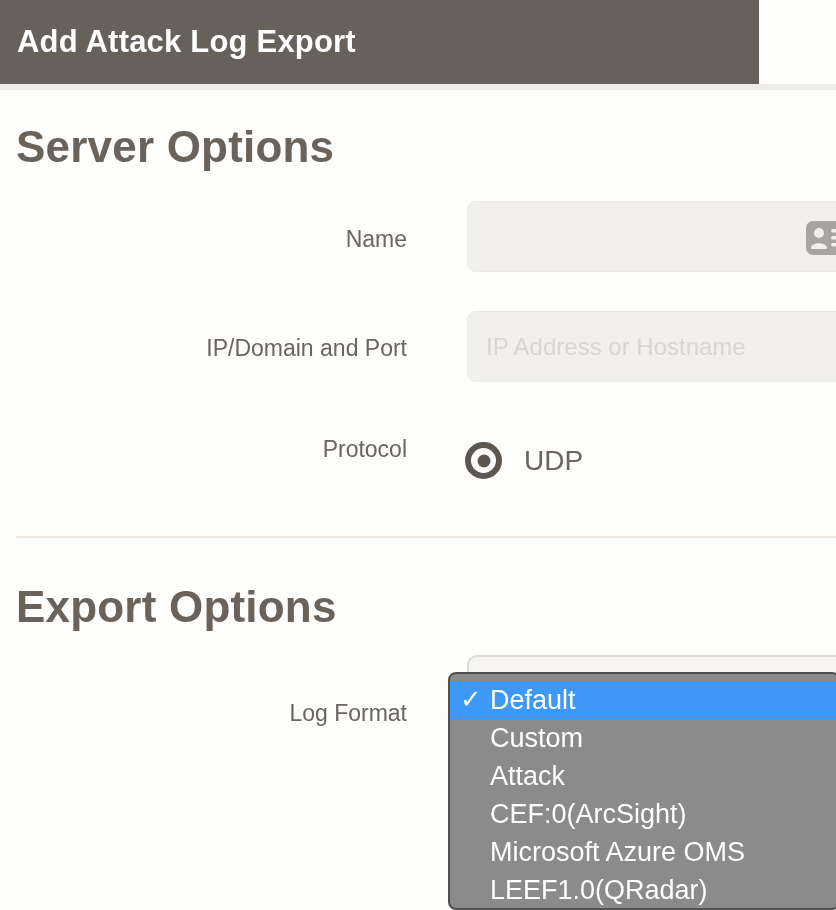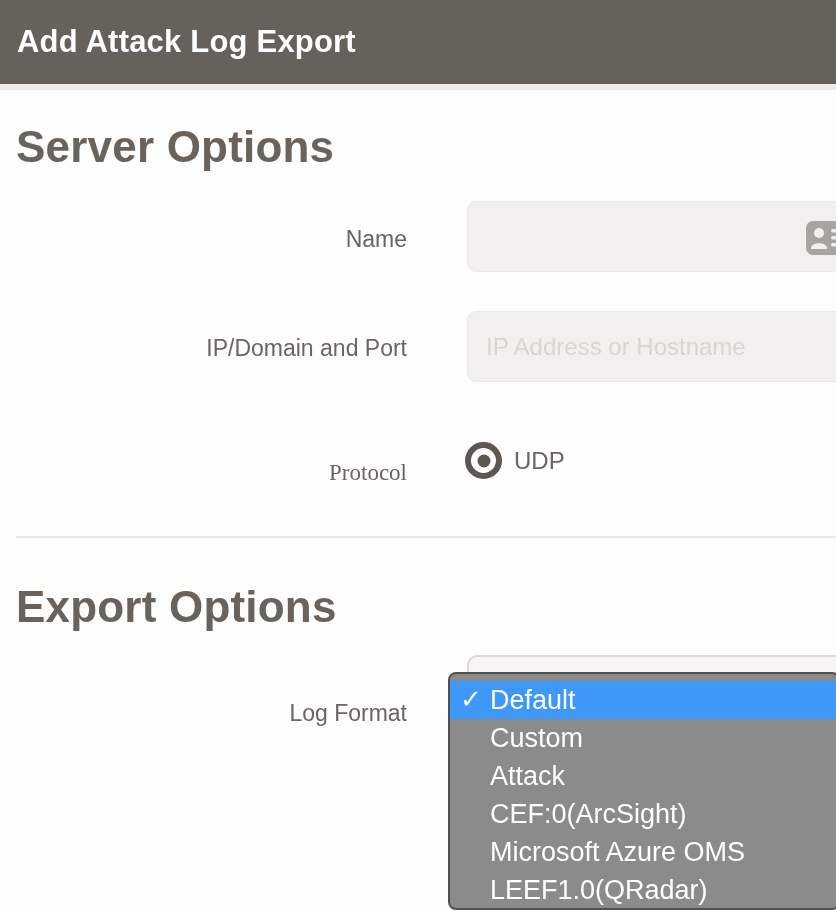--- a/index.html
+++ b/index.html
@@ -7,21 +7,21 @@
   #screen {
     position: relative;
     width: 836px;
     height: 910px;
     overflow: hidden;
     background: #fdfdfb;
     font-family: "Liberation Sans", sans-serif;
   }
   
   .titlebar {
-    position: absolute; top: 0; left: 0; width: 836px; height: 84px;
+    position: absolute; top: 0; left: 0; width: 759px; height: 84px;
     background: #66615B;
     display: flex; align-items: center;
   }
   .titlebar .title {
     margin-left: 17px;
     color: #ffffff; font-size: 31px; font-weight: 600; letter-spacing: .2px;
   }
   .titlebar-strip {
     position: absolute; top: 84px; left: 0; width: 836px; height: 6px;
     background: #EDECE9;
@@ -58,21 +58,21 @@
     width: 37px; height: 37px; border-radius: 50%;
     border: 6px solid #C7C4BF; background: #ffffff; position: relative;
     flex: 0 0 auto;
   }
   .radio.selected { border-color: #5D5751; }
   .radio.selected::after {
     content: ""; position: absolute; top: 50%; left: 50%;
     width: 13px; height: 13px; border-radius: 50%;
     background: #5D5751; transform: translate(-50%, -50%);
   }
-  .radio-label { margin-left: 12px; color: #6B655F; font-size: 24px; white-space: nowrap; }
+  .radio-label { margin-left: 22px; color: #6B655F; font-size: 28px; white-space: nowrap; }
   
   .divider {
     position: absolute; left: 16px; top: 536px; width: 820px; height: 2px;
     background: #EDE8DC;
   }
   
   .select-stub {
     position: absolute; left: 467px; top: 655px; width: 420px; height: 70px;
     background: #F6F5F2; border: 2px solid #DCDAD6; border-radius: 10px;
   }
@@ -114,21 +114,21 @@
       <path d="M5 27 C5 20.5 21 20.5 21 27 L21 28 L5 28 Z" fill="#F1F0EC"></path>
       <rect x="25" y="8" width="14" height="3.6" rx="1.8" fill="#F1F0EC"></rect>
       <rect x="25" y="15" width="14" height="3.6" rx="1.8" fill="#F1F0EC"></rect>
       <rect x="25" y="22" width="10" height="3.6" rx="1.8" fill="#F1F0EC"></rect>
     </svg>
   </span>
 
   <div class="field-label" style="top:333px;">IP/Domain and Port</div>
   <input class="text-input" style="top: 311px;" type="text" placeholder="IP Address or Hostname">
 
-  <div class="field-label" style="top:458px;font-family:Liberation Serif, serif;">Protocol</div>
+  <div class="field-label" style="top:434px;">Protocol</div>
   <div class="radio-group">
     <div class="radio-opt">
       <span class="radio selected"></span>
       <span class="radio-label">UDP</span>
     </div>
   </div>
 
   <div class="divider"></div>
 
   <div class="section-heading" id="heading-export">Export Options</div>

